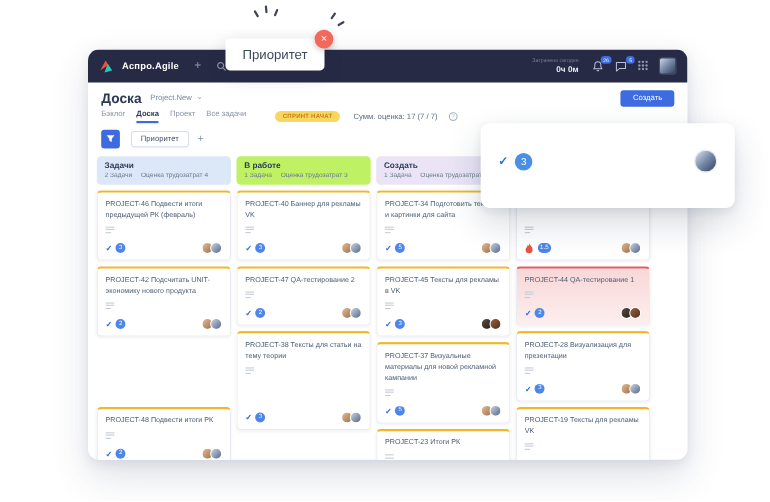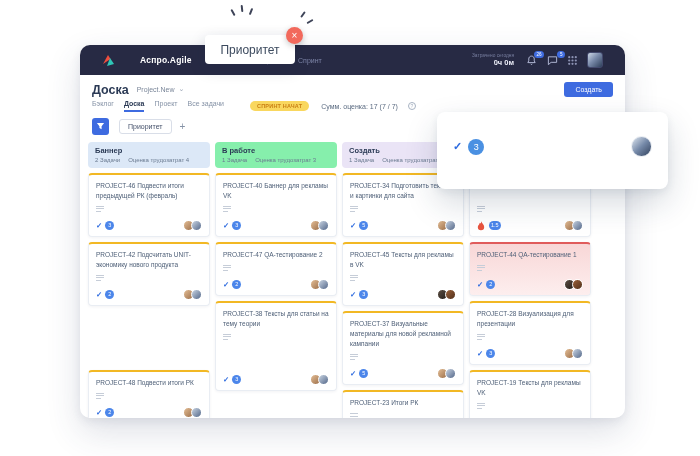--- a/index.html
+++ b/index.html
@@ -4,21 +4,21 @@
 <style>
   *{margin:0;padding:0;box-sizing:border-box}
   body{font-family:"Liberation Sans",sans-serif;background:#fff}
   .stage{position:relative;width:700px;height:456px;background:#ffffff;overflow:hidden}
 
   
   .window{position:absolute;left:80px;top:45px;width:545px;height:373px;background:#fff;
     border-radius:10px;box-shadow:0 14px 34px rgba(50,65,100,.16),0 3px 10px rgba(50,65,100,.09);overflow:hidden}
 
   
-  .topbar{height:30px;background:#272a44;display:flex;align-items:center;padding:0 22px;gap:25px}
+  .topbar{height:30px;background:#272a44;display:flex;align-items:center;padding:0 10px;gap:8px}
   .logo{width:13px;height:13px;flex:0 0 13px}
   .brand{color:#fff;font-size:8.5px;font-weight:bold;letter-spacing:.2px}
   .tb-plus{color:#8d93b4;font-size:11px;line-height:1;margin-left:6px}
   .tb-search{margin-left:6px;display:flex}
   .tb-sprint{color:#7e85a8;font-size:7px;margin-left:4px;white-space:nowrap}
   .tb-right{margin-left:auto;display:flex;align-items:center;gap:10px}
   .time{line-height:1.2;text-align:right;margin-right:2px}
   .time .lbl{font-size:4.8px;color:#767d9e}
   .time .val{font-size:7.5px;color:#eceef8;font-weight:bold}
   .icon-wrap{position:relative;display:flex}
@@ -47,21 +47,21 @@
   .search-input{width:100px;height:16px;border:1px solid #d9dee8;border-radius:3px;font-size:7px;padding:0 6px;color:#44506a;outline:none;font-family:inherit}
   .search-input::placeholder{color:#9aa5b5}
   .btn-funnel{width:17px;height:17px;background:#3e6be0;border-radius:3px;display:flex;align-items:center;justify-content:center;border:none}
   .chip{border:1px solid #d9dee8;border-radius:3px;font-size:7px;color:#44506a;padding:3px 8px;margin-left:5px;background:#fff}
   .btn-addfilter{color:#8592a6;font-size:10px;margin-left:3px;background:none;border:none;line-height:1}
 
   
   .board{display:flex;gap:5px;padding:2px 8px 0;align-items:flex-start}
   .column{width:122px;flex:0 0 122px}
   .col-head{border-radius:4px;padding:4px 7px;height:26px}
-  .tint-blue{background:#dce8f7}.tint-yellow{background:#86efac}.tint-purple{background:#eae4f6}.tint-hidden{background:#f6e3e3}
+  .tint-blue{background:#dce8f7}.tint-yellow{background:#bef264}.tint-purple{background:#eae4f6}.tint-hidden{background:#f6e3e3}
   .col-title{font-size:7.5px;font-weight:bold;color:#2b3a55}
   .col-meta{font-size:6px;color:#6a7a90;white-space:nowrap;overflow:hidden;margin-top:2px;display:flex;gap:8px}
   .cards{display:flex;flex-direction:column;gap:5px;margin-top:5px}
   .card{background:#fff;border:1px solid #e9edf3;border-top:2px solid #f2b824;border-radius:4px;
     padding:6px 7px 5px;box-shadow:0 1px 3px rgba(30,40,60,.06);display:flex;flex-direction:column}
   .card.urgent{background:linear-gradient(180deg,#f8d7d7,#fdeeee);border-top-color:#e05c5c}
   .card.clipped{padding-top:26px}
   .card-title{font-size:6.5px;color:#4f6078;line-height:1.55}
   .desc-icon{margin-top:3px}
   .desc-icon i{display:block;height:1px;background:#c6cdd8;margin:1.5px 0}
@@ -187,21 +187,21 @@
             <path d="M1 1h8L6.2 4.6V8L3.8 6.6V4.6z" fill="#fff"></path>
           </svg>
       </button>
       <button class="chip">Приоритет</button>
       <button class="btn-addfilter">+</button>
     </div>
 
     <div class="board">
         <div class="column">
           <div class="col-head tint-blue">
-            <div class="col-title">Баннер</div>
+            <div class="col-title">Задачи</div>
             <div class="col-meta">
               <span>2 Задачи</span>
               <span>Оценка трудозатрат 4</span>
             </div>
           </div>
           <div class="cards">
             <div class="card">
               <div class="card-title">PROJECT-46 Подвести итоги предыдущей РК (февраль)</div>
               <div class="desc-icon">
                 <i></i>

